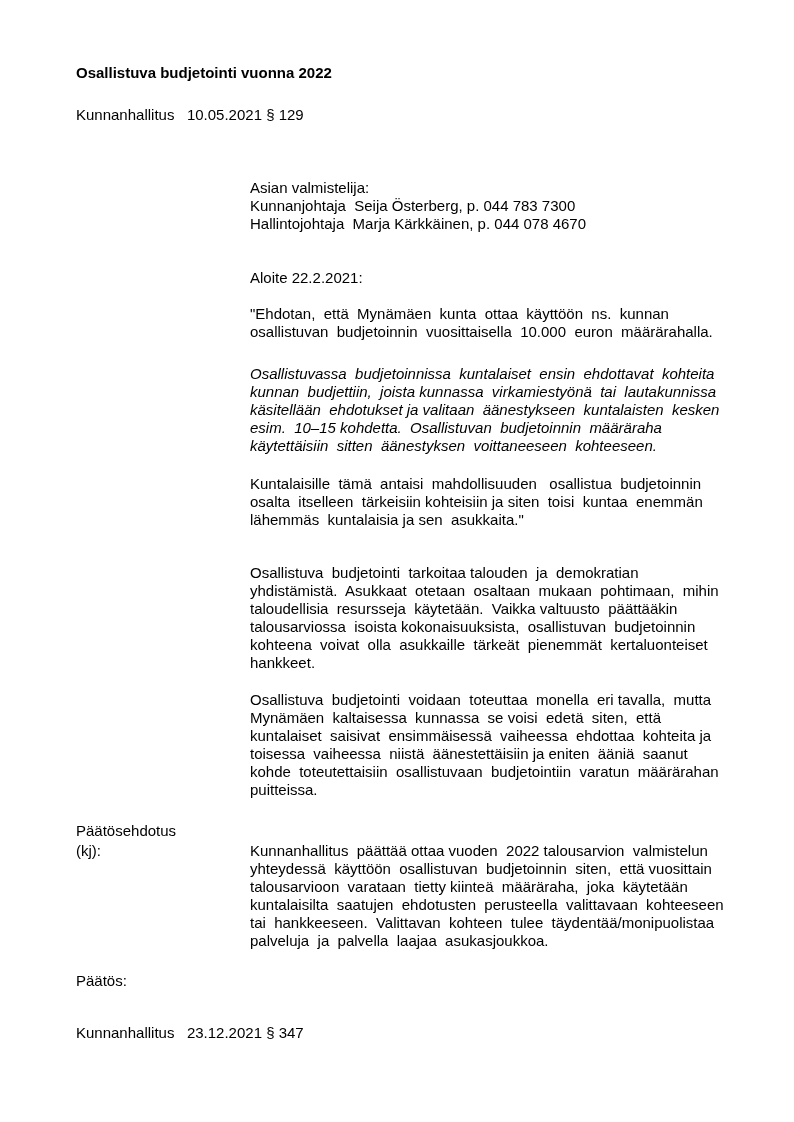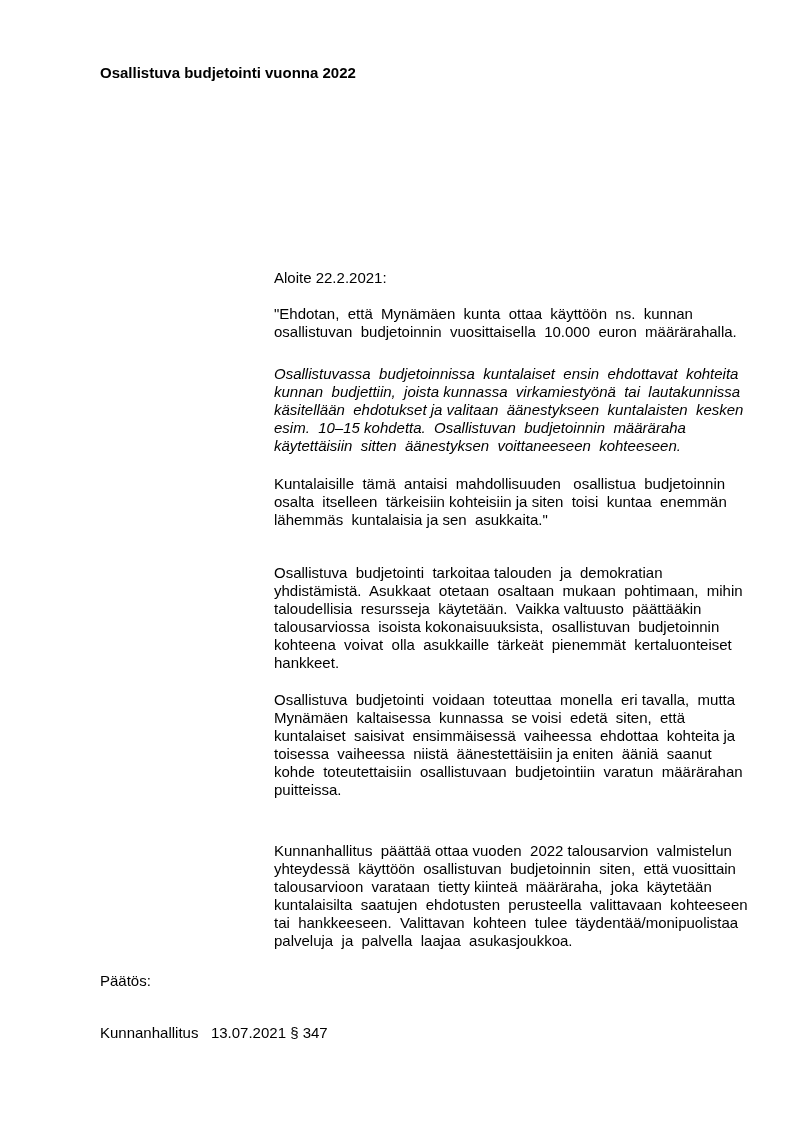--- a/index.html
+++ b/index.html
@@ -7,32 +7,36 @@
     position: relative;
     width: 794px;
     height: 1122px;
     background: #ffffff;
     font-family: "Liberation Sans", sans-serif;
     font-size: 15px;
     line-height: 18px;
     color: #000000;
     overflow: hidden;
   }
-  .abs { position: absolute; white-space: pre-wrap; margin-left: 24px; }
+  .abs { position: absolute; white-space: pre-wrap; }
   .doc-title { font-weight: bold; }
   .hanging-label { line-height: 20px; }
 </style>
 </head>
 <body>
 
 <div class="page">
 
   <div class="abs doc-title" style="left:76px; top:64px;">Osallistuva budjetointi vuonna 2022</div>
 
+  <div class="abs" style="left:76px; top:106px;">Kunnanhallitus   10.05.2021 § 129</div>
 
+  <div class="abs" style="left:250px; top:179px;">Asian valmistelija:
+Kunnanjohtaja  Seija Österberg, p. 044 783 7300
+Hallintojohtaja  Marja Kärkkäinen, p. 044 078 4670</div>
 
   <div class="abs" style="left:250px; top:269px;">Aloite 22.2.2021:</div>
 
   <div class="abs" style="left:250px; top:305px;">"Ehdotan,  että  Mynämäen  kunta  ottaa  käyttöön  ns.  kunnan
 osallistuvan  budjetoinnin  vuosittaisella  10.000  euron  määrärahalla.</div>
 
   <div class="abs" style="left:250px; top:365px;font-style:italic;">Osallistuvassa  budjetoinnissa  kuntalaiset  ensin  ehdottavat  kohteita
 kunnan  budjettiin,  joista kunnassa  virkamiestyönä  tai  lautakunnissa
 käsitellään  ehdotukset ja valitaan  äänestykseen  kuntalaisten  kesken
 esim.  10–15 kohdetta.  Osallistuvan  budjetoinnin  määräraha
@@ -49,26 +53,28 @@
 osalta  itselleen  tärkeisiin kohteisiin ja siten  toisi  kuntaa  enemmän
 lähemmäs  kuntalaisia ja sen  asukkaita."</div>
 
   <div class="abs" style="left:250px; top:691px;">Osallistuva  budjetointi  voidaan  toteuttaa  monella  eri tavalla,  mutta
 Mynämäen  kaltaisessa  kunnassa  se voisi  edetä  siten,  että
 kuntalaiset  saisivat  ensimmäisessä  vaiheessa  ehdottaa  kohteita ja
 toisessa  vaiheessa  niistä  äänestettäisiin ja eniten  ääniä  saanut
 kohde  toteutettaisiin  osallistuvaan  budjetointiin  varatun  määrärahan
 puitteissa.</div>
 
+  <div class="abs hanging-label" style="left:76px; top:821px;">Päätösehdotus
+(kj):</div>
 
   <div class="abs" style="left:250px; top:842px;">Kunnanhallitus  päättää ottaa vuoden  2022 talousarvion  valmistelun
 yhteydessä  käyttöön  osallistuvan  budjetoinnin  siten,  että vuosittain
 talousarvioon  varataan  tietty kiinteä  määräraha,  joka  käytetään
 kuntalaisilta  saatujen  ehdotusten  perusteella  valittavaan  kohteeseen
 tai  hankkeeseen.  Valittavan  kohteen  tulee  täydentää/monipuolistaa
 palveluja  ja  palvella  laajaa  asukasjoukkoa.</div>
 
   <div class="abs" style="left:76px; top:972px;">Päätös:</div>
 
 
-  <div class="abs" style="left:76px; top:1024px;">Kunnanhallitus   13.07.2021 § 347</div>
+  <div class="abs" style="left:76px; top:1024px;">Kunnanhallitus   23.12.2021 § 347</div>
 
 </div>
 
 </body></html>

